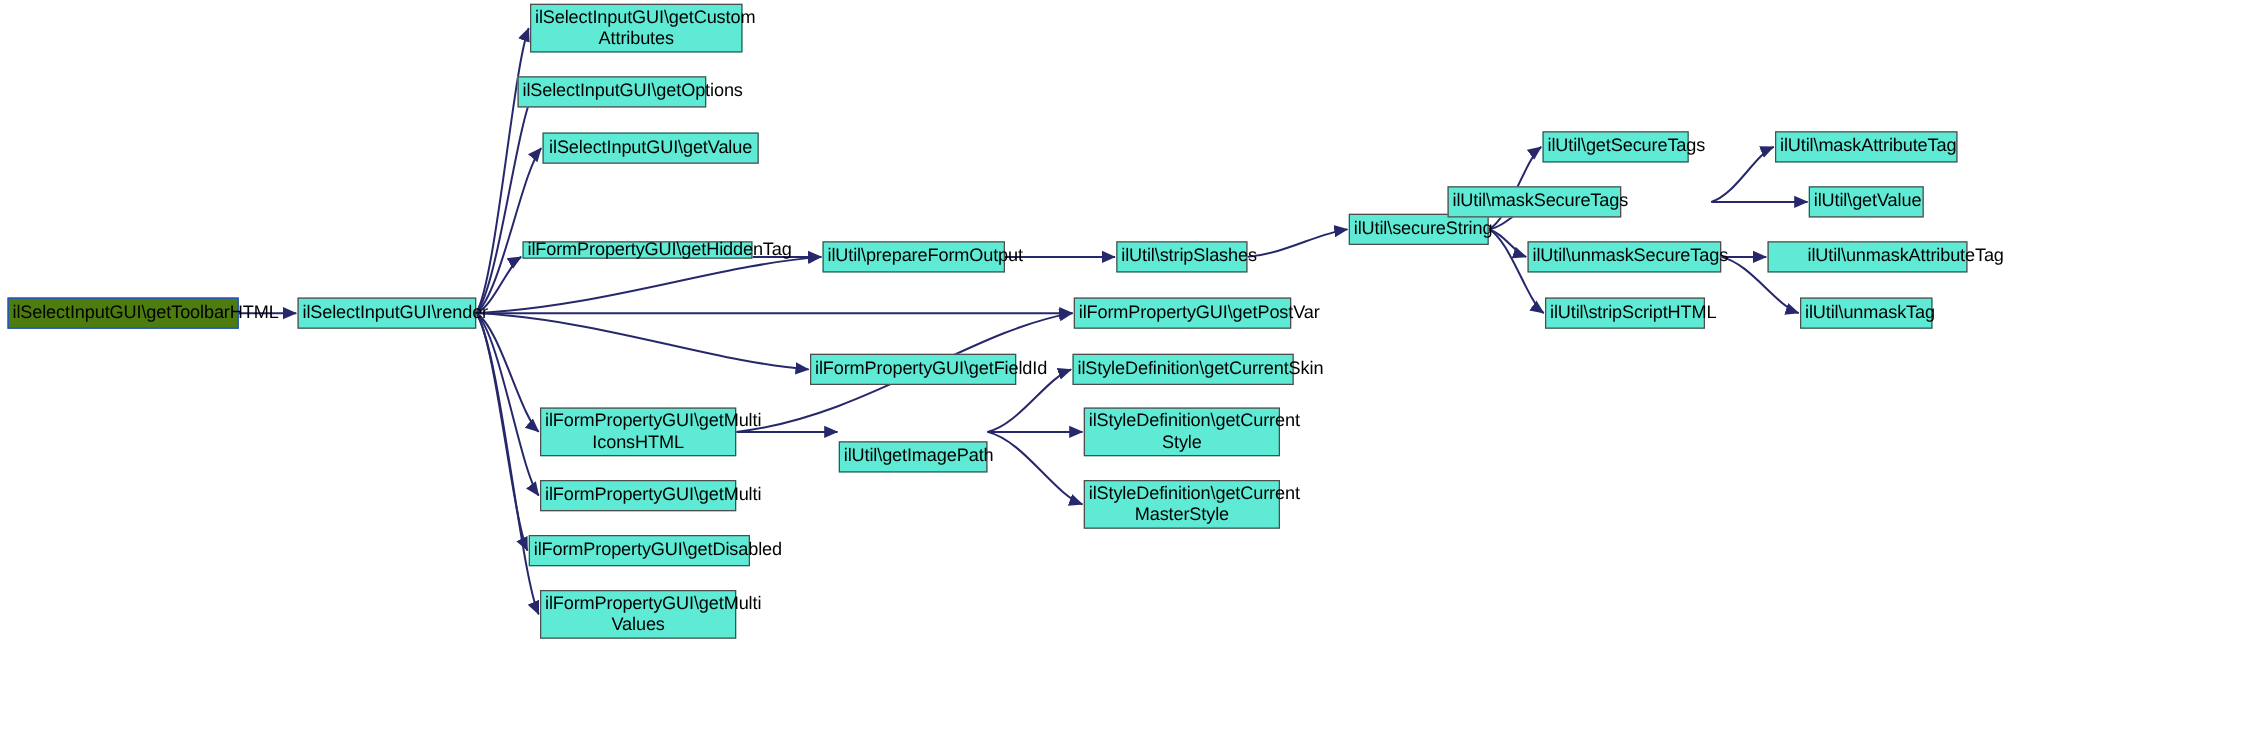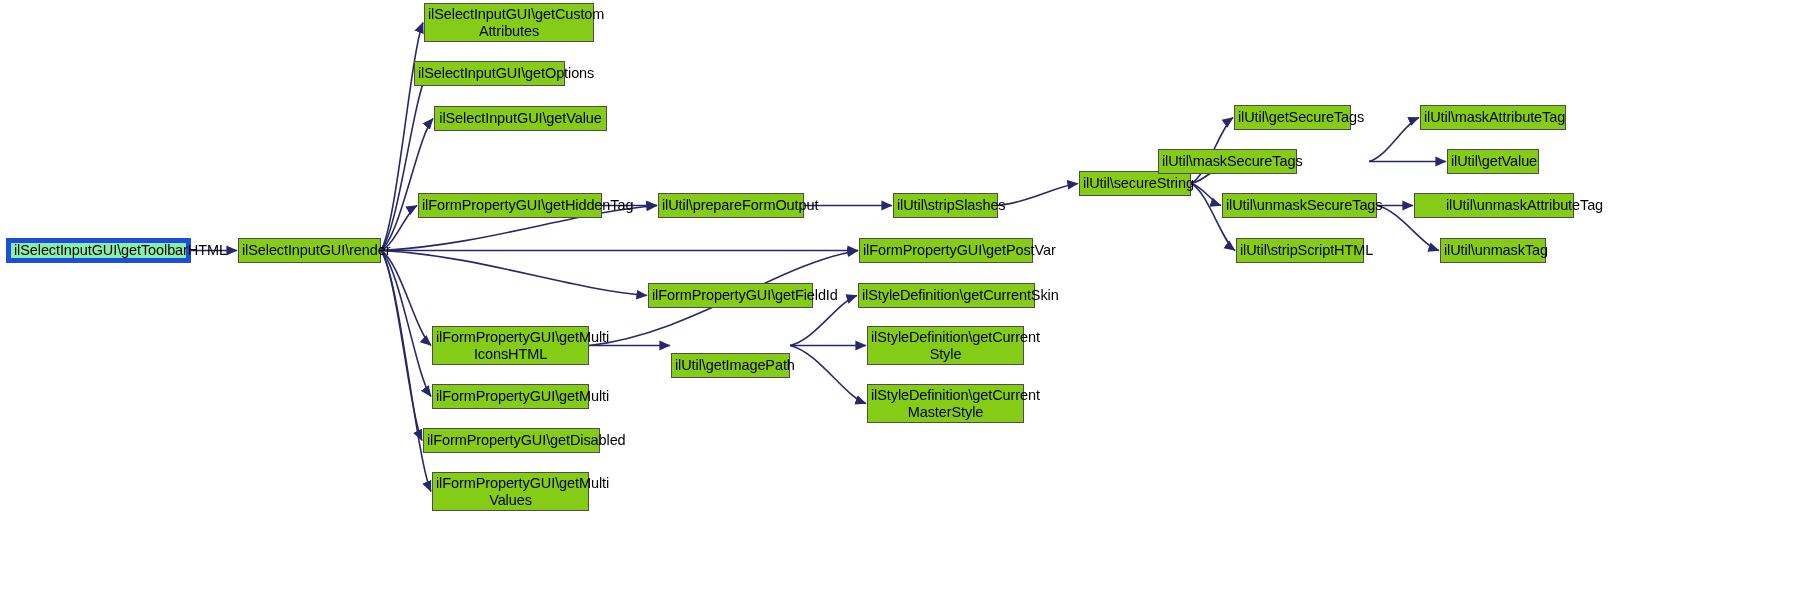--- a/index.html
+++ b/index.html
@@ -20,35 +20,35 @@
     left: 0;
     top: 0;
     width: 1799px;
     height: 591px;
     pointer-events: none;
   }
   .node {
     position: absolute;
     box-sizing: border-box;
     border: 1px solid #4d4d4d;
-    background: #84cc16;
+    background: #5eead4;
     color: #000000;
     font-size: 14.5px;
     line-height: 17px;
     display: flex;
     align-items: center;
     justify-content: center;
     text-align: center;
     white-space: pre-line;
     letter-spacing: -0.1px;
     z-index: 2;
   }
   .node.root {
-    background: #86efac;
-    border: 5px solid #1d4ed8;
+    background: #4d7c0f;
+    border: 1px solid #1d4ed8;
     text-align: right;
   }
   .node-label {
     display: block;
     width: 100%;
     padding: 0 3px;
     box-sizing: border-box;
   }
 </style>
 </head>
@@ -92,21 +92,21 @@
         <path d="M 1377 205.5 C 1400.56 210.9, 1420.4 244.2, 1439 250.5" marker-end="url(#arrow)"></path>
       </g>
   </svg>
   <div id="nodes-layer">
       <div class="node root" style="left: 6px; top: 238px; width: 185px; height: 25px;"><span class="node-label">ilSelectInputGUI\getToolbarHTML</span></div>
       <div class="node" style="left: 238px; top: 238px; width: 143px; height: 25px;"><span class="node-label">ilSelectInputGUI\render</span></div>
       <div class="node" style="left: 424px; top: 3px; width: 170px; height: 39px;"><span class="node-label">ilSelectInputGUI\getCustom
 Attributes</span></div>
       <div class="node" style="left: 414px; top: 61px; width: 151px; height: 25px; text-align: center;"><span class="node-label">ilSelectInputGUI\getOptions</span></div>
       <div class="node" style="left: 434px; top: 106px; width: 173px; height: 25px;"><span class="node-label">ilSelectInputGUI\getValue</span></div>
-      <div class="node" style="left: 418px; top: 193px; width: 184px; height: 25px;"><span class="node-label">ilFormPropertyGUI\getHiddenTag</span></div>
+      <div class="node" style="left: 418px; top: 193px; width: 184px; height: 14px;"><span class="node-label">ilFormPropertyGUI\getHiddenTag</span></div>
       <div class="node" style="left: 432px; top: 326px; width: 157px; height: 39px;"><span class="node-label">ilFormPropertyGUI\getMulti
 IconsHTML</span></div>
       <div class="node" style="left: 432px; top: 384px; width: 157px; height: 25px;"><span class="node-label">ilFormPropertyGUI\getMulti</span></div>
       <div class="node" style="left: 423px; top: 428px; width: 177px; height: 25px;"><span class="node-label">ilFormPropertyGUI\getDisabled</span></div>
       <div class="node" style="left: 432px; top: 472px; width: 157px; height: 39px;"><span class="node-label">ilFormPropertyGUI\getMulti
 Values</span></div>
       <div class="node" style="left: 658px; top: 193px; width: 146px; height: 25px;"><span class="node-label">ilUtil\prepareFormOutput</span></div>
       <div class="node" style="left: 859px; top: 238px; width: 174px; height: 25px;"><span class="node-label">ilFormPropertyGUI\getPostVar</span></div>
       <div class="node" style="left: 648px; top: 283px; width: 165px; height: 25px;"><span class="node-label">ilFormPropertyGUI\getFieldId</span></div>
       <div class="node" style="left: 671px; top: 333px; width: 119px; height: 25px; margin-top: 20px;"><span class="node-label">ilUtil\getImagePath</span></div>

